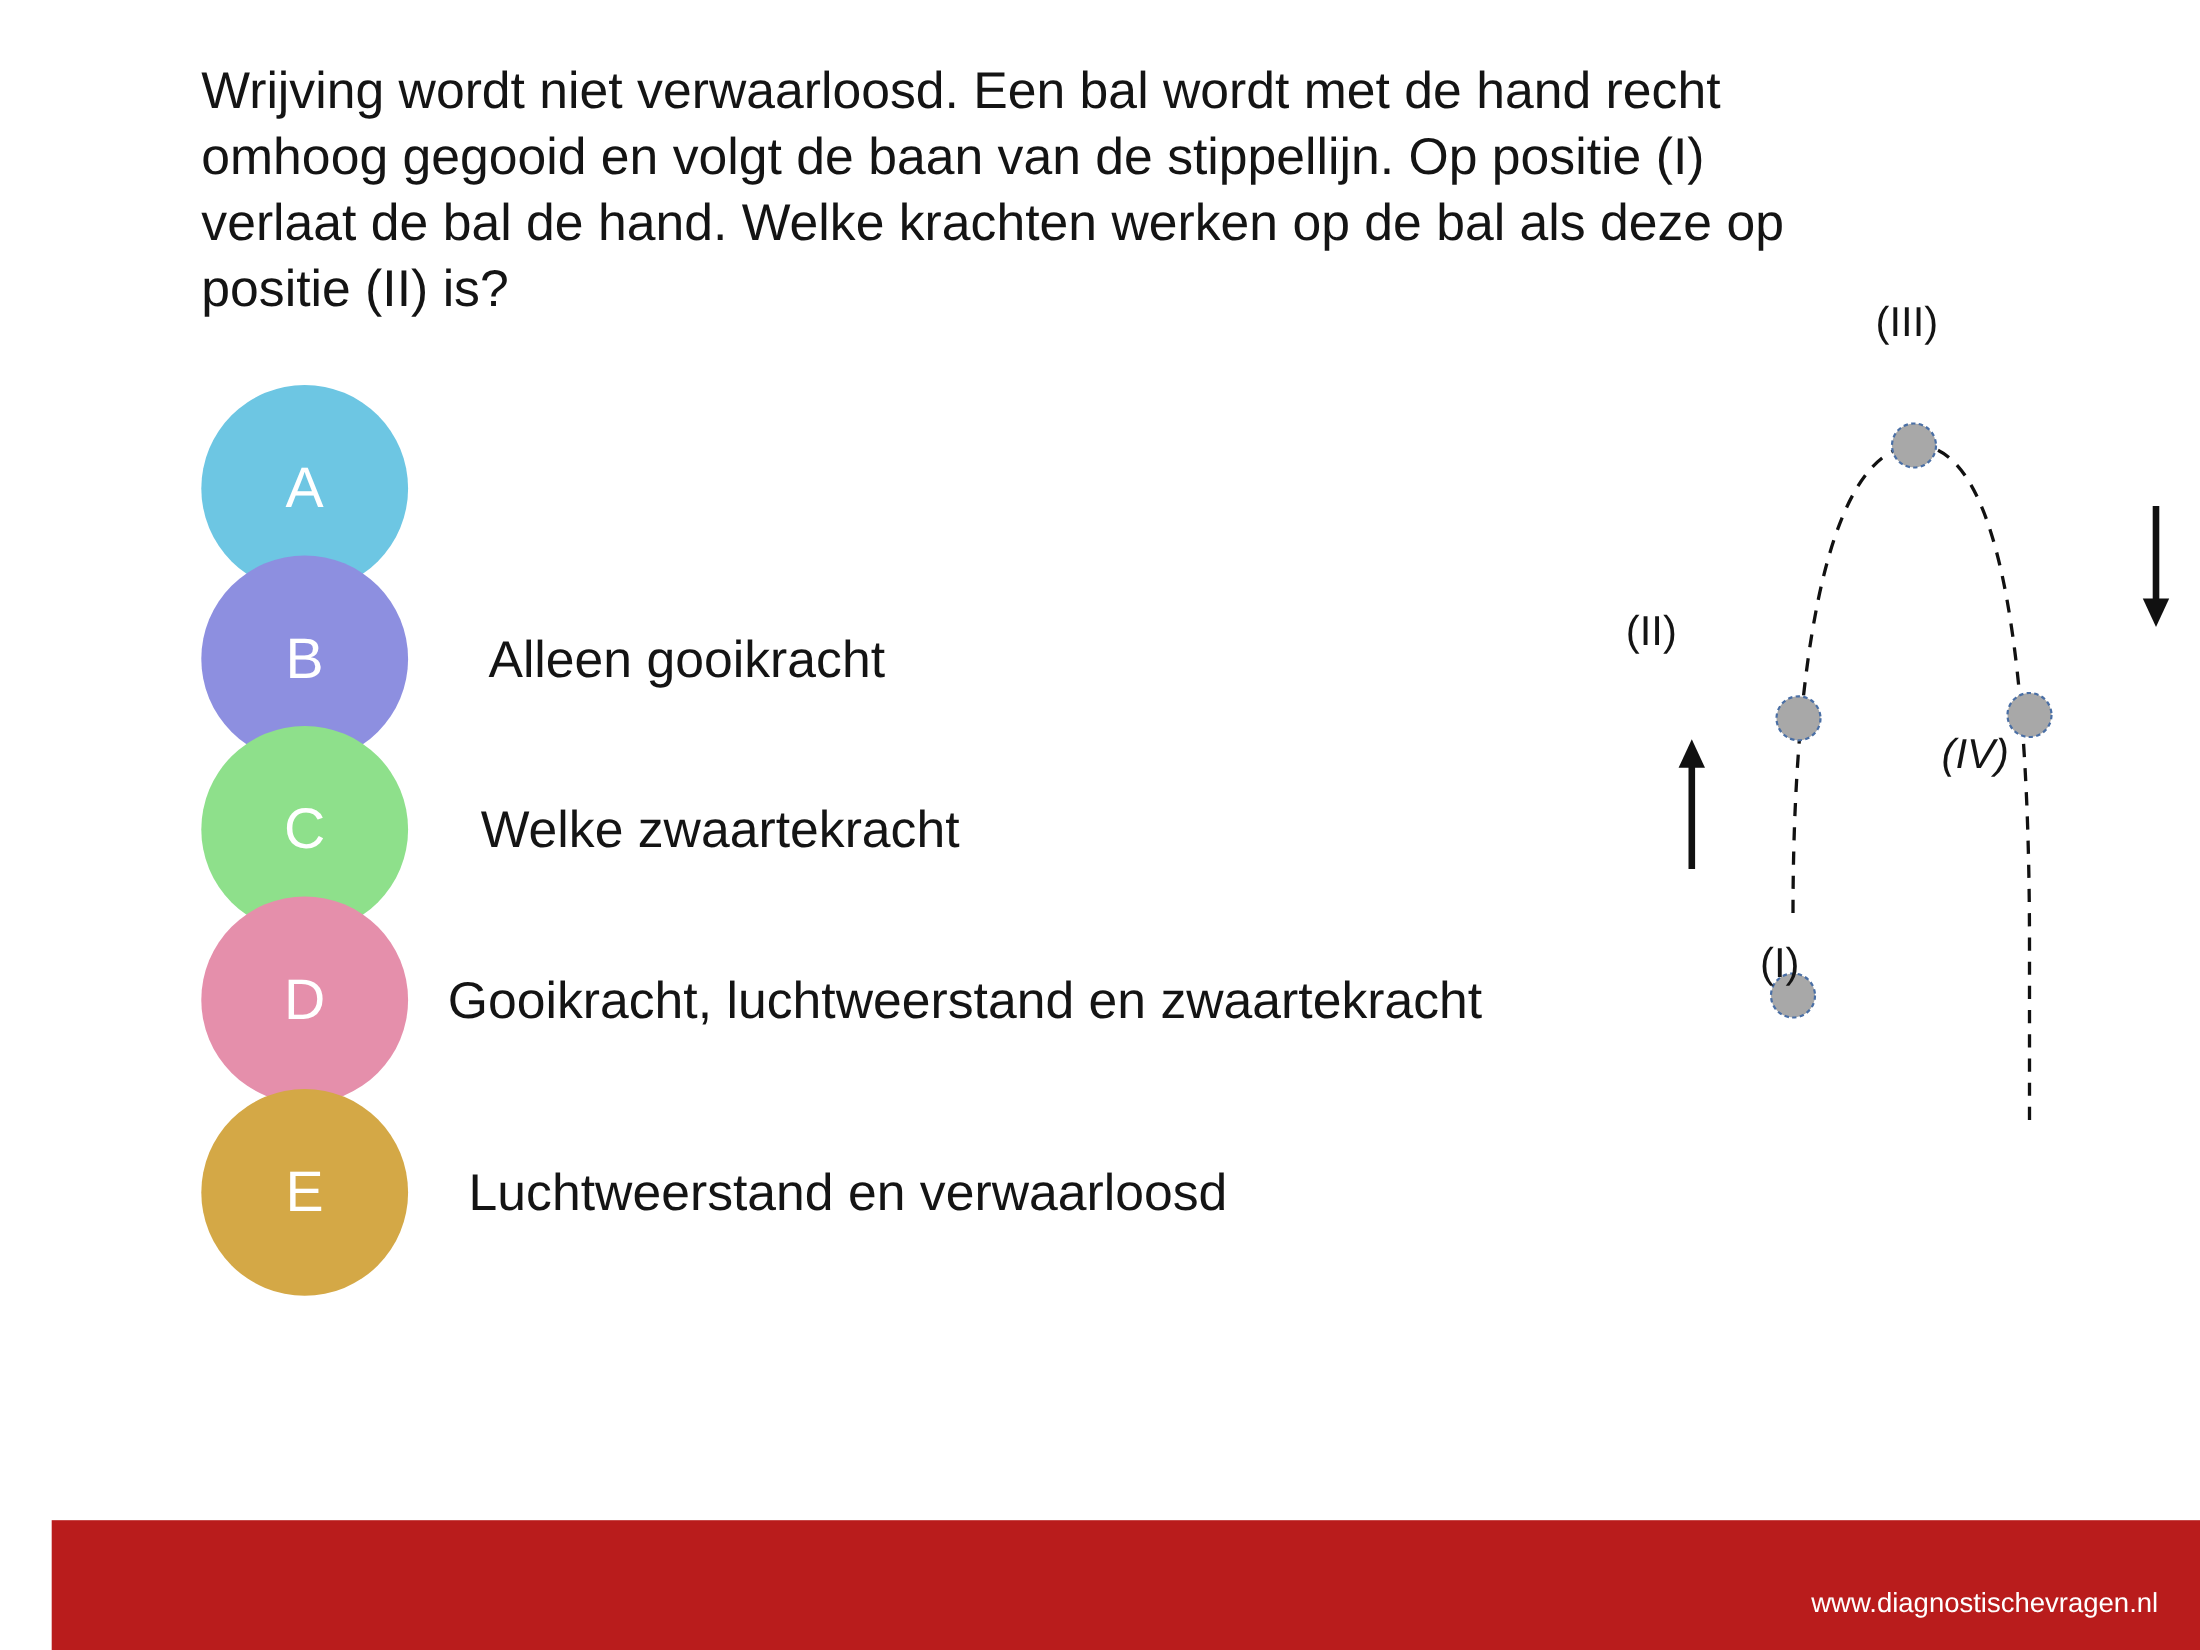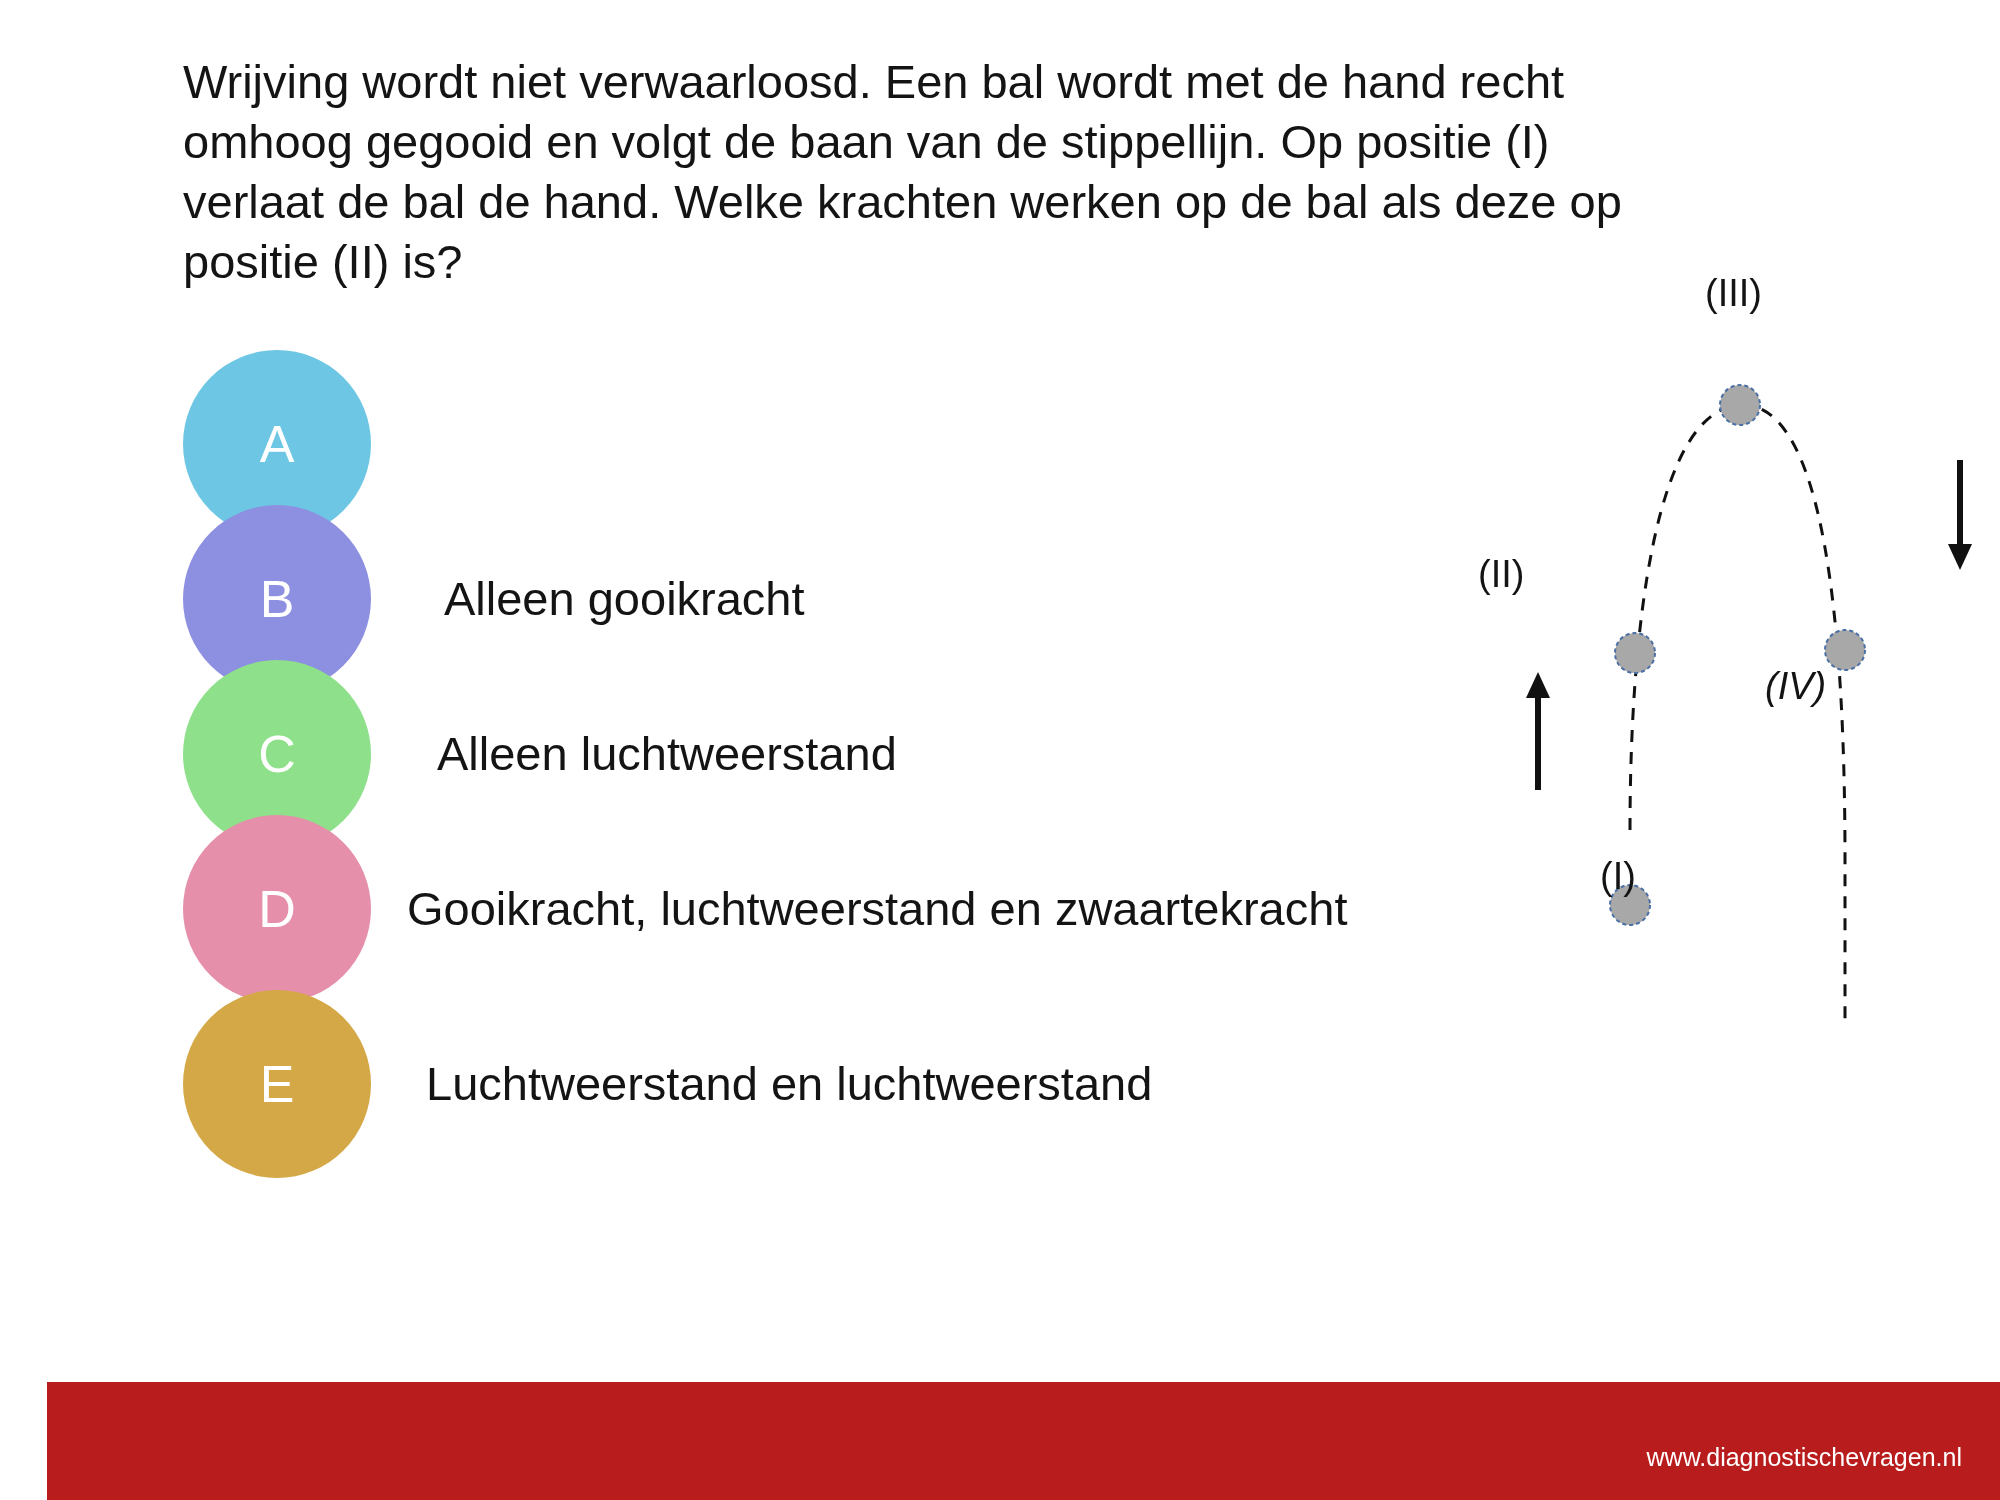--- a/index.html
+++ b/index.html
@@ -133,35 +133,35 @@
       <div class="bubble" style="background:#8d8fe0">
         <span>B</span>
       </div>
       <div class="opt-text">Alleen gooikracht</div>
     </div>
 
     <div class="option opt-c">
       <div class="bubble" style="background:#8ee08b">
         <span>C</span>
       </div>
-      <div class="opt-text">Alleen luchtweerstand</div>
+      <div class="opt-text">Welke zwaartekracht</div>
     </div>
 
     <div class="option opt-d">
       <div class="bubble" style="background:#e58fab">
         <span>D</span>
       </div>
       <div class="opt-text">Gooikracht, luchtweerstand en zwaartekracht</div>
     </div>
 
     <div class="option opt-e">
       <div class="bubble" style="background:#d4a846">
         <span>E</span>
       </div>
-      <div class="opt-text">Luchtweerstand en luchtweerstand</div>
+      <div class="opt-text">Luchtweerstand en verwaarloosd</div>
     </div>
 
   </div>
 
   <div class="diagram">
     <svg width="510" height="900" viewBox="0 0 510 900">
 
       <path d="M 140 530 C 140 330, 165 110, 250 105 C 335 100, 355 330, 355 560 L 355 720" fill="none" stroke="#111111" stroke-width="3" stroke-dasharray="12 10"></path>
 
       <g>

